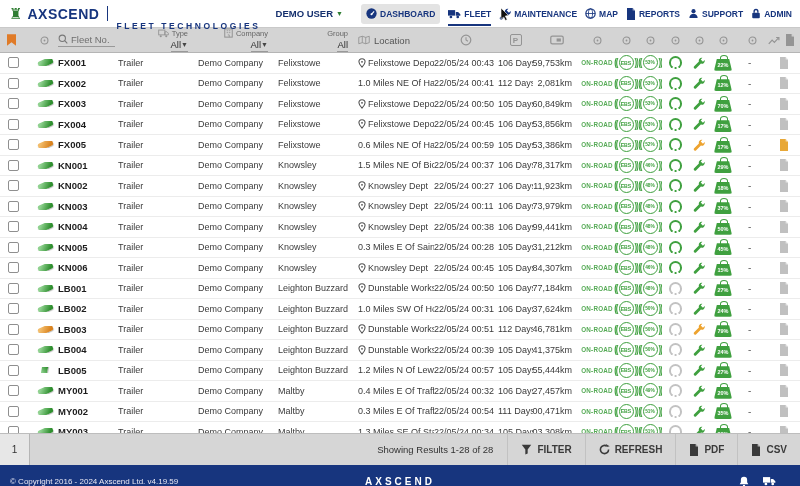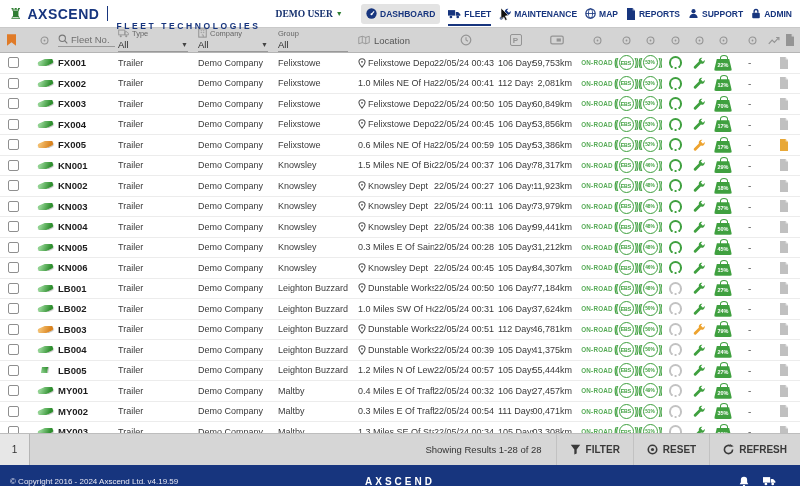--- a/index.html
+++ b/index.html
@@ -10,21 +10,21 @@
   
   .topbar { height:28px; background:#fff; display:flex; align-items:center;
     border-bottom:1px solid #c9c9c9; position:relative; flex:0 0 auto; }
   .brand { display:flex; align-items:center; gap:5px; padding-left:9px; }
   .logo { color:#2e7d32; font-size:15px; line-height:1; }
   .brandname { color:#17357e; font-weight:bold; font-size:14px; letter-spacing:.5px; }
   .vsep { width:1px; height:15px; background:#17357e; margin:0 3px; }
   .tagline { color:#17357e; font-size:8.5px; letter-spacing:2.6px; font-weight:bold;margin-top:24px; }
   .user { display:flex; align-items:center; gap:3px; color:#15306e; font-weight:bold;
     font-size:9.5px; margin-left:10px; background:none; border:none; cursor:pointer;
-    font-family:Liberation Serif, serif;justify-content:flex-end; }
+    font-family:Liberation Sans, sans-serif;justify-content:flex-end; }
   .caret { font-size:7px; color:#2e7d32; }
   nav { margin-left:auto; display:flex; align-items:center; gap:8px; padding-right:8px; height:100%; }
   .nav-item { display:flex; align-items:center; gap:3px; color:#17357e; font-size:8.5px;
     font-weight:bold; position:relative; height:100%; cursor:pointer; white-space:nowrap; }
   .nav-item .ic { color:#17357e; }
   .nav-item.hovered { background:#e3e3e3; border-radius:3px; height:20px; padding:0 5px; margin-top:0; align-self:center; }
   .nav-item.active::after { content:''; position:absolute; left:0; right:0; bottom:1px; height:2px; background:#17357e; }
   .cursorptr { position:absolute; left:500px; top:8px; z-index:9; }
 
   
@@ -38,21 +38,21 @@
   
   .filterbar { height:25px; background:#d4d4d4; display:flex; align-items:center;
     border-bottom:1px solid #b5b5b5; flex:0 0 auto; color:#8f8f8f; }
   .filterbar .c1 { padding-left:7px; }
   .search { display:flex; align-items:center; gap:3px; border-bottom:1px solid #999;
     width:100%; margin-right:4px; padding-bottom:1px; color:#777; }
   .search input { border:none; background:transparent; outline:none; width:44px;
     font-size:9.5px; font-family:inherit; color:#333; }
   .search input::placeholder { color:#6f6f6f; }
   .fcol { display:flex; flex-direction:column; justify-content:center; width:100%;
-    padding-right:10px; gap:1px; }
+    padding-right:10px; gap:1px;align-items:flex-end; }
   .flabel { font-size:7.5px; color:#666; display:flex; gap:3px; align-items:center; }
   .fval { font-size:9.5px; color:#2f2f2f; border-bottom:1px solid #999; display:flex;
     justify-content:space-between; align-items:center; line-height:11px; padding-bottom:1px; }
   .arr { font-size:7px; color:#444; }
   .lochead { display:flex; align-items:center; gap:4px; font-size:9.5px; color:#555; }
   .psq { width:12px; height:12px; border:1.5px solid #949494; border-radius:2px;
     font-size:8px; font-weight:bold; display:flex; align-items:center; justify-content:center;
     color:#949494; }
   .ghd { color:#949494; }
   .ic { display:inline-flex; align-items:center; justify-content:center; }
@@ -1657,34 +1657,43 @@
         <span class="ic">
             <svg width="11" height="11" viewBox="0 0 14 14">
               <path fill="currentColor" d="M1 1h12L8.5 7v5l-3 1.5V7z"></path>
             </svg>
           </span>
         <span>FILTER</span>
       </button>
       <button class="abtn">
         <span class="ic">
             <svg width="11" height="11" viewBox="0 0 14 14">
-              <circle cx="7" cy="7" r="5.4" fill="none" stroke="currentColor" stroke-width="2"></circle>
-              <circle cx="7" cy="7" r="2" fill="currentColor"></circle>
+              <path d="M12.2 7A5.2 5.2 0 1 1 9.6 2.5" fill="none" stroke="currentColor" stroke-width="2"></path>
+              <path d="M8.6 0l1.2 3.8L13.6 3z" fill="currentColor"></path>
             </svg>
           </span>
-        <span>RESET</span>
+        <span>REFRESH</span>
       </button>
       <button class="abtn">
         <span class="ic">
-            <svg width="11" height="11" viewBox="0 0 14 14">
-              <path d="M12.2 7A5.2 5.2 0 1 1 9.6 2.5" fill="none" stroke="currentColor" stroke-width="2"></path>
-              <path d="M8.6 0l1.2 3.8L13.6 3z" fill="currentColor"></path>
+            <svg width="10" height="12" viewBox="0 0 12 15">
+              <path fill="currentColor" d="M1 0h7l3 3v12H1z"></path>
+              <path fill="#fff" opacity=".6" d="M8 0v3h3z"></path>
             </svg>
           </span>
-        <span>REFRESH</span>
+        <span>PDF</span>
+      </button>
+      <button class="abtn">
+        <span class="ic">
+            <svg width="10" height="12" viewBox="0 0 12 15">
+              <path fill="currentColor" d="M1 0h7l3 3v12H1z"></path>
+              <path fill="#fff" opacity=".6" d="M8 0v3h3z"></path>
+            </svg>
+          </span>
+        <span>CSV</span>
       </button>
     </div>
   </div>
 
   <footer class="bluebar">
     <span class="copy">© Copyright 2016 - 2024 Axscend Ltd. v4.19.59</span>
     <span class="bbrand">AXSCEND</span>
     <span class="bicons">
       <span class="ic">
           <svg width="10" height="11" viewBox="0 0 12 14">

